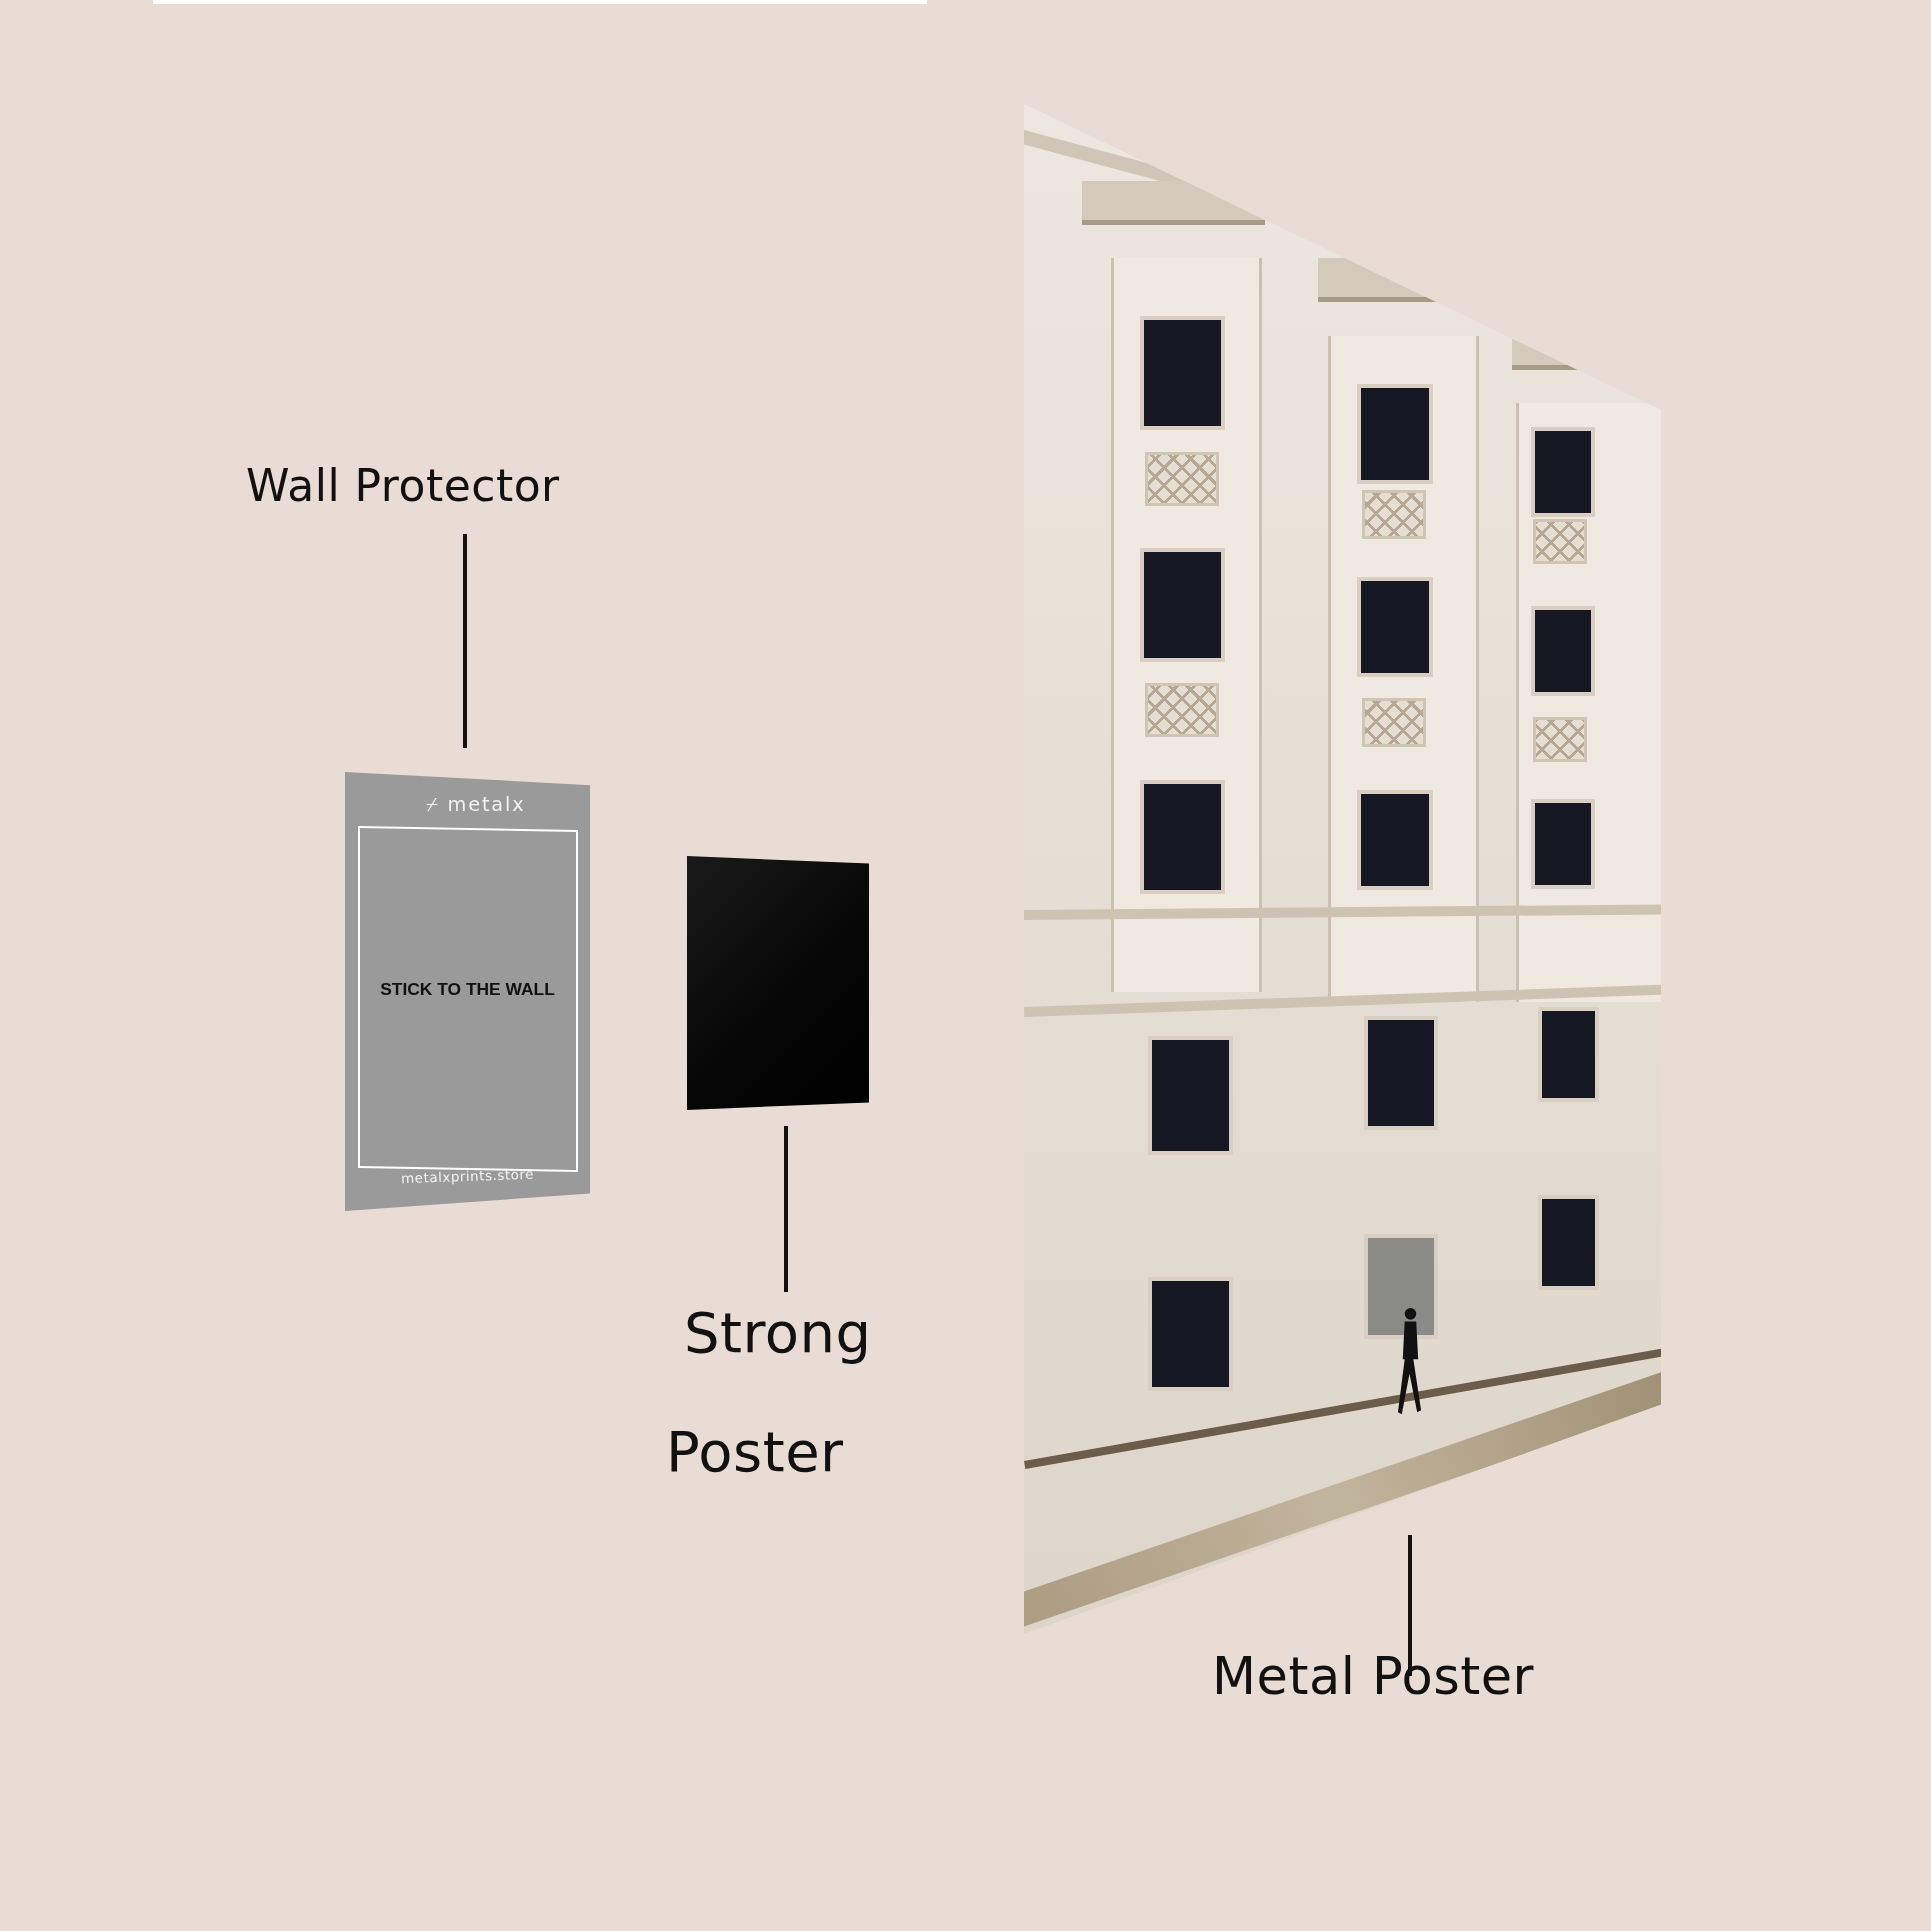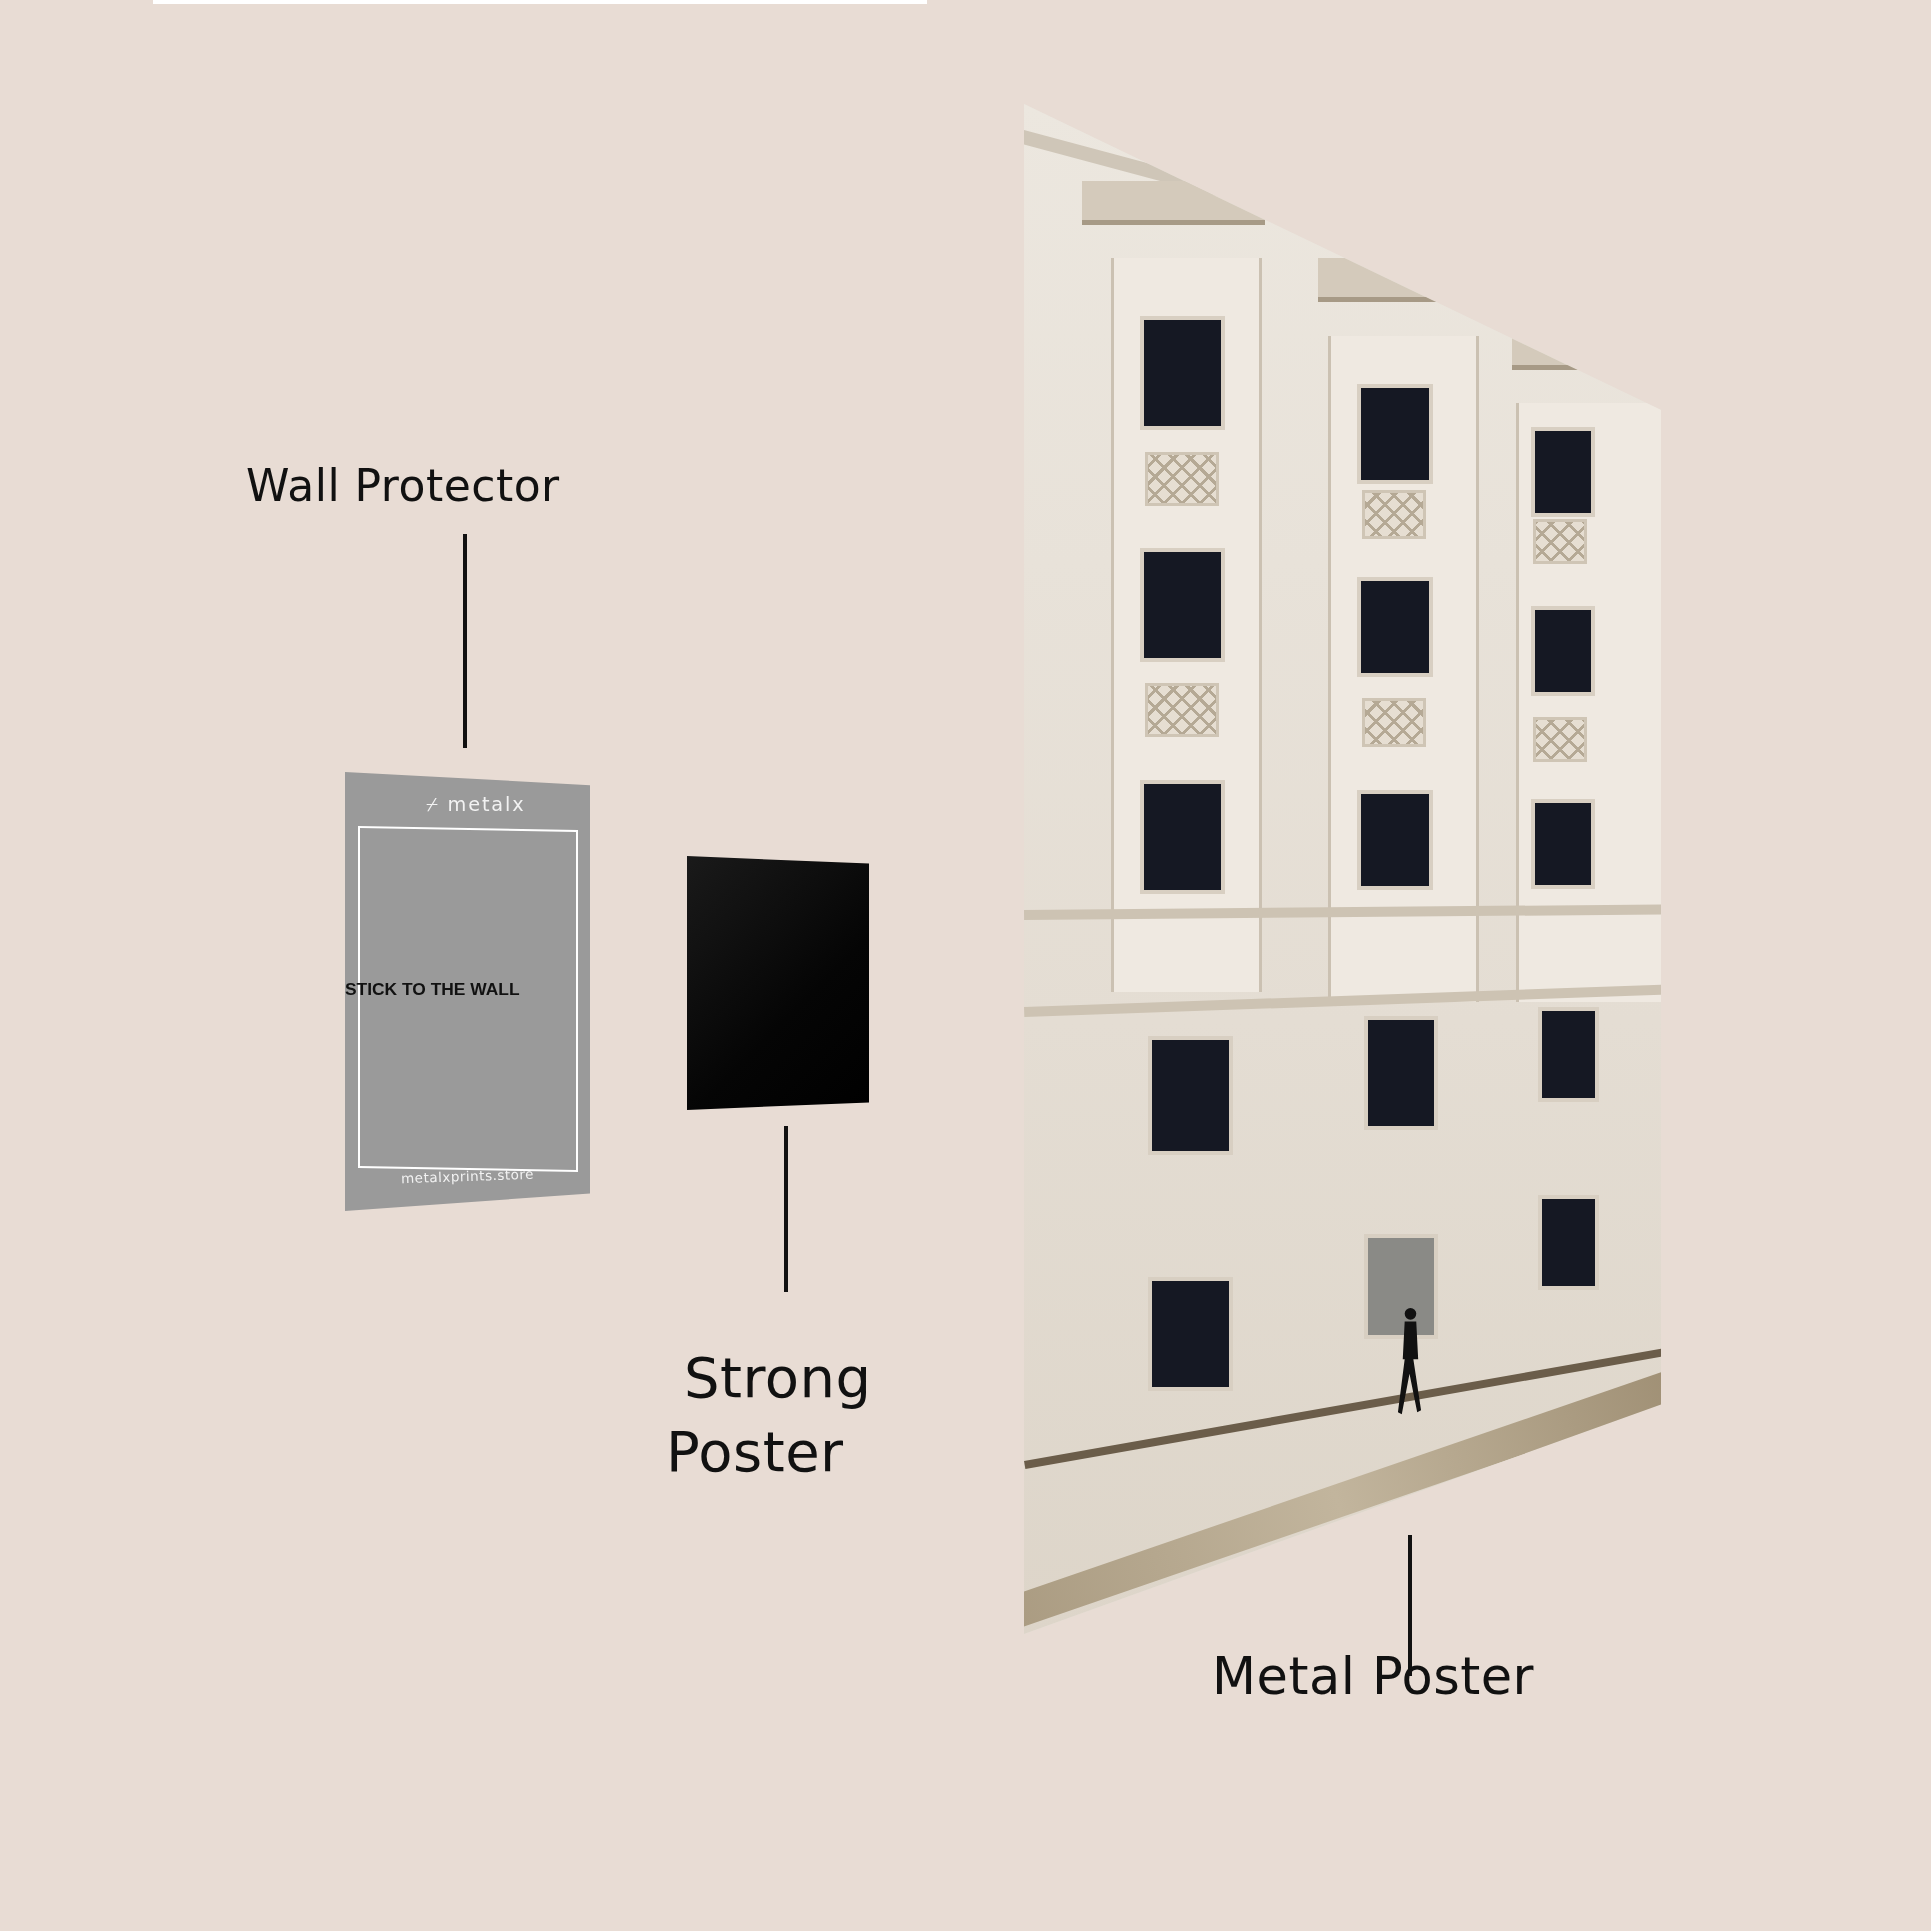--- a/index.html
+++ b/index.html
@@ -32,21 +32,21 @@
     position: absolute; left: 17px; right: 0; top: 21px; text-align: center;
     color: #f2f2f2; font-size: 19.3px; letter-spacing: 1.9px;
   }
   .protector .brand .mark { font-size: 19.3px; margin-right: 7.7px; }
   .protector .frame {
     position: absolute; left: 12.6px; top: 56px; width: 216px; height: 338px;
     border: 2.9px solid #ffffff;
     transform: skewY(1deg);
   }
   .protector .stick {
-    position: absolute; left: 0; right: 0; top: 207px; text-align: left;
+    position: absolute; left: 0; right: 0; top: 207px; text-align: center;
     color: #111; font-family: "Liberation Sans", sans-serif; font-weight: bold; font-size: 17.4px;
   }
   .protector .url {
     position: absolute; left: 0; right: 0; top: 396px; text-align: center;
     color: #f2f2f2; font-size: 13.5px; letter-spacing: 0.5px;
     transform: rotate(-2deg);
   }
 
   
   .magnet {
@@ -115,21 +115,21 @@
   <div class="brand">
     <span class="mark">⌿</span><span>metalx</span>
   </div>
   <div class="frame"></div>
   <div class="stick">STICK TO THE WALL</div>
   <div class="url">metalxprints.store</div>
 </div>
 
 <div class="magnet"></div>
 <div class="leader" style="left:784px; top:1126px; height:166px;"></div>
-<div class="label" style="left:684px; top:1345px; font-size:56px;">Strong</div>
+<div class="label" style="left:684px; top:1300px; font-size:56px;">Strong</div>
 <div class="label" style="left:666px; top:1419px; font-size:56px;">Poster</div>
 
 <div class="poster">
   <div class="facade"></div>
   <div class="cornice" style="top:21px;"></div>
 
   <div class="col" style="left:87px; top:154px; height:734px;"></div>
   <div class="col" style="left:304px; top:232px; height:666px;"></div>
   <div class="col" style="left:492px; top:299px; height:599px;"></div>
 

